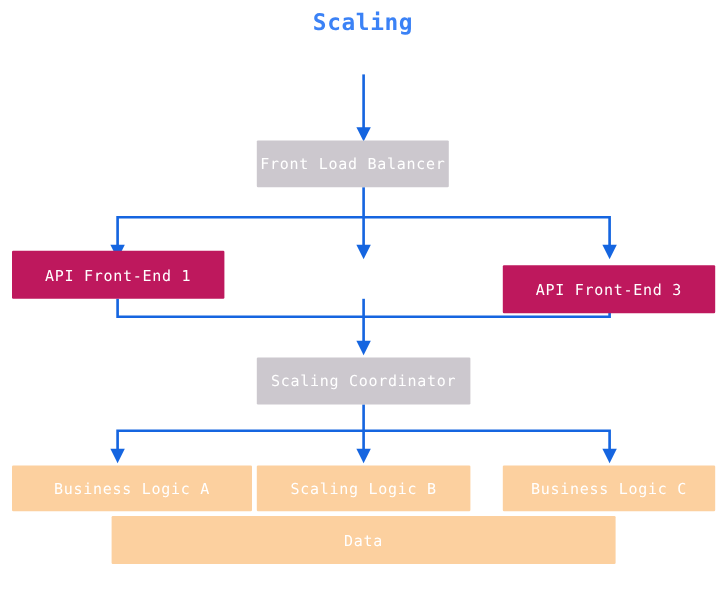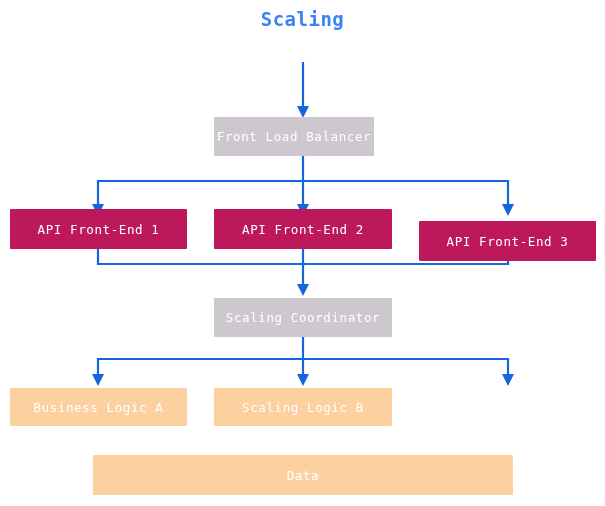--- a/index.html
+++ b/index.html
@@ -104,35 +104,35 @@
     </g>
   </svg>
 
   <div class="node node-gray" style="left:214px; top:117px; width:160px; height:39px;">
     <span>Front Load Balancer</span>
   </div>
 
   <div class="node node-blue" style="left:10px; top:209px; width:177px; height:40px;">
     <span>API Front-End 1</span>
   </div>
-  <div class="node node-blue" style="left:214px; top:209px; width:178px; height:40px;">
-    <span>API Front-End 2</span>
-  </div>
   <div class="node node-blue" style="left:419px; top:221px; width:177px; height:40px;">
     <span>API Front-End 3</span>
   </div>
 
   <div class="node node-gray" style="left:214px; top:298px; width:178px; height:39px;">
     <span>Scaling Coordinator</span>
   </div>
 
-  <div class="node node-orange" style="left:10px; top:388px; width:177px; height:38px;align-items:center;">
+  <div class="node node-orange" style="left:10px; top:388px; width:200px; height:38px;align-items:center;">
     <span>Business Logic A</span>
   </div>
   <div class="node node-orange" style="left:214px; top:388px; width:178px; height:38px;">
     <span>Scaling Logic B</span>
   </div>
+  <div class="node node-orange" style="left:419px; top:388px; width:177px; height:38px;">
+    <span>Business Logic C</span>
+  </div>
 
-  <div class="node node-orange" style="left:93px; top:455px; width:420px; height:40px;">
+  <div class="node node-orange" style="left:93px; top:430px; width:420px; height:40px;">
     <span>Data</span>
   </div>
 
 </div>
 
 </body></html>

